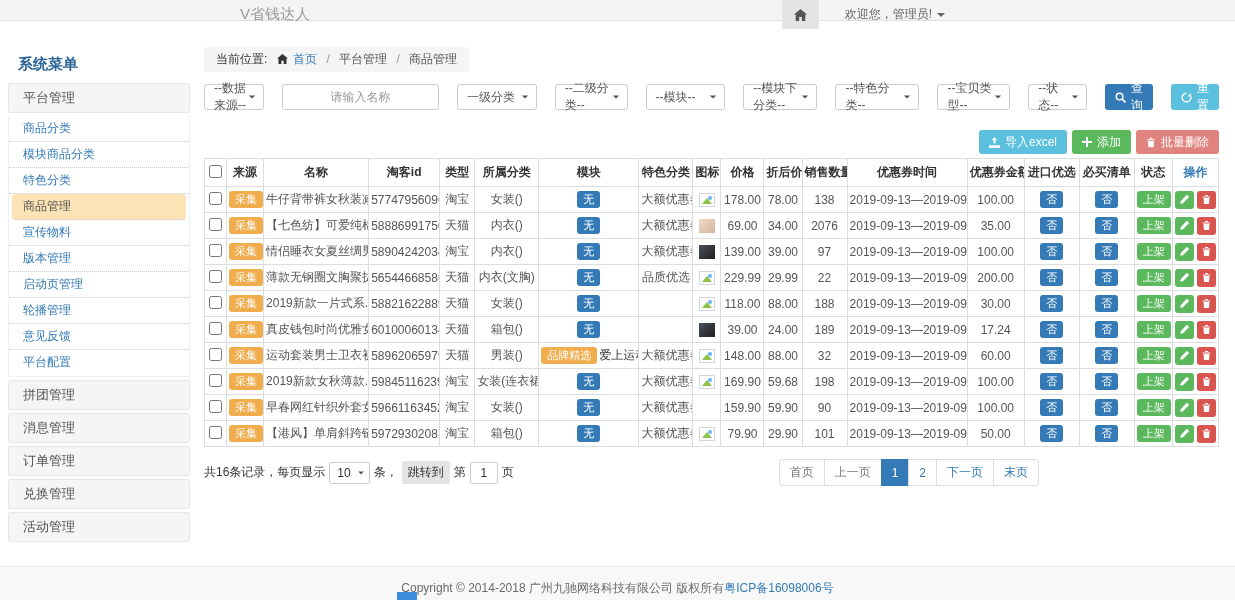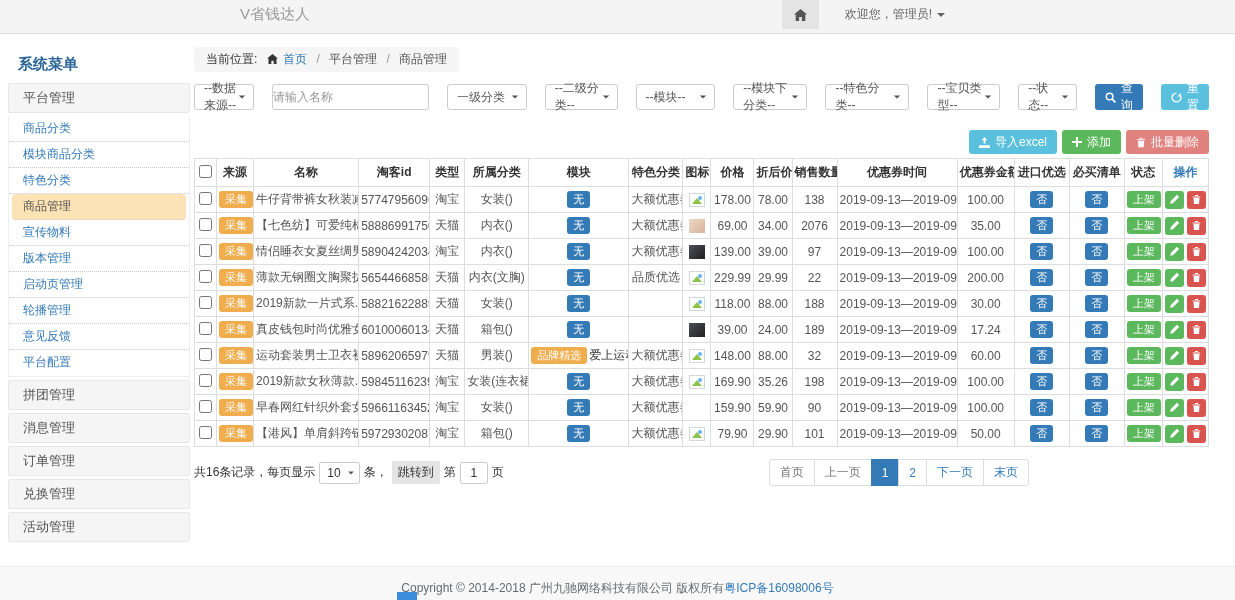--- a/index.html
+++ b/index.html
@@ -1,21 +1,21 @@
 <!DOCTYPE html>
 <html><head>
 <meta charset="utf-8">
 <style>
   * { margin:0; padding:0; box-sizing:border-box; }
   html,body { width:1235px; height:600px; overflow:hidden; background:#fff;
     font-family:"Liberation Sans","DejaVu Sans",sans-serif; font-size:12px; color:#555; }
   .page { position:relative; width:1235px; height:600px; }
 
   
-  .topbar { position:absolute; left:0; top:0; right:0; height:34px; background:#f4f4f4;
+  .topbar { position:absolute; left:0; top:0; right:0; height:21px; background:#f4f4f4;
     border-bottom:1px solid #e0e0e0; }
   .topbar-title { position:absolute; left:240px; top:5px; font-size:15px; color:#9a9a9a; }
   .topbar-right { position:absolute; right:290px; top:0; height:29px; display:flex; align-items:center; }
   .home-btn { width:37px; height:29px; background:#e4e4e4; display:flex; align-items:center;
     justify-content:center; cursor:pointer; }
   .welcome { margin-left:26px; color:#666; display:flex; align-items:center; gap:5px; }
   .caret { display:inline-block; width:0; height:0; border-left:4px solid transparent;
     border-right:4px solid transparent; border-top:4px solid #666; }
 
   
@@ -23,34 +23,34 @@
   .side-title { padding:7px 10px 9px; color:#2a6496; font-weight:bold; font-size:15px; }
   .side-group { background:#f5f5f5; border:1px solid #e7e7e7; border-radius:2px; height:30px;
     line-height:28px; padding-left:14px; color:#555; font-size:13px; margin-bottom:3px; cursor:pointer; }
   .side-sub-wrap { background:#fff; border:1px solid #efefef; border-top:none; margin-bottom:3px; }
   .side-sub { height:26px; line-height:25px; padding-left:14px; color:#337ab7;
     border-bottom:1px dotted #ccc; cursor:pointer; white-space:nowrap; }
   .side-sub:last-child { border-bottom:none; }
   .side-sub.active { background:#fbe3b5; border-radius:4px; color:#555; margin:0 3px; padding-left:11px; }
 
   
-  .main { position:absolute; left:194px; top:47px; width:1015px; }
+  .main { position:absolute; left:204px; top:47px; width:1015px; }
   .breadcrumb { display:inline-block; background:#f5f5f5; border-radius:3px; padding:4px 12px;
     color:#333; }
   .breadcrumb .sep { color:#999; margin:0 6px; }
   .breadcrumb .bc-link { color:#337ab7; cursor:pointer; }
   .breadcrumb .bc-item { color:#555; }
 
   .filters { margin-top:12px; display:flex; gap:18px; align-items:center; }
   .fselect, .finput { height:26px; border:1px solid #ccc; border-radius:3px; background:#fff;
     display:flex; align-items:center; color:#555; }
   .fselect { justify-content:space-between; padding:0 7px 0 9px; cursor:pointer; }
   .fselect .caret { border-top-color:#555; transform:scale(.8); }
   .finput { padding:0 0; width:100%; font-size:12px; color:#404040; outline:none;
-    font-family:"Liberation Sans","DejaVu Sans",sans-serif; }
+    font-family:"Liberation Sans","DejaVu Sans",sans-serif;text-align:center; }
   .finput::placeholder { color:#999; }
   .filters > *:nth-child(1){width:78px} .filters > *:nth-child(2){width:158px}
   .filters > *:nth-child(3){width:106px} .filters > *:nth-child(4){width:96px}
   .filters > *:nth-child(5){width:106px} .filters > *:nth-child(6){width:98px}
   .filters > *:nth-child(7){width:112px} .filters > *:nth-child(8){width:96px}
   .filters > *:nth-child(9){width:76px}
   .btn { border:none; border-radius:3px; color:#fff; font-size:12px; height:26px; padding:0 10px;
     display:inline-flex; align-items:center; gap:5px; cursor:pointer;
     font-family:"Liberation Sans","DejaVu Sans",sans-serif; }
   .btn-primary { background:#337ab7; }
@@ -503,21 +503,21 @@
             <td><input type="checkbox" style=""></td>
             <td><span class="badge badge-orange">采集</span></td>
             <td>2019新款女秋薄款...</td>
             <td>598451162391</td>
             <td>淘宝</td>
             <td>女装(连衣裙)</td>
             <td><span class="badge badge-blue">无</span></td>
             <td>大额优惠券</td>
             <td><span class="thumb broken"></span></td>
             <td>169.90</td>
-            <td>35.26</td>
+            <td>59.68</td>
             <td>198</td>
             <td>2019-09-13—2019-09-17</td>
             <td>100.00</td>
             <td><span class="badge badge-blue">否</span></td>
             <td><span class="badge badge-blue">否</span></td>
             <td><span class="badge badge-green">上架</span></td>
             <td><button class="mini-btn mini-edit">
                 <svg width="11" height="11" viewBox="0 0 12 12">
                   <path d="M8.6.9l2.5 2.5L4.3 10 1.3 10.7 2 7.7z" fill="#fff"></path>
                 </svg>

